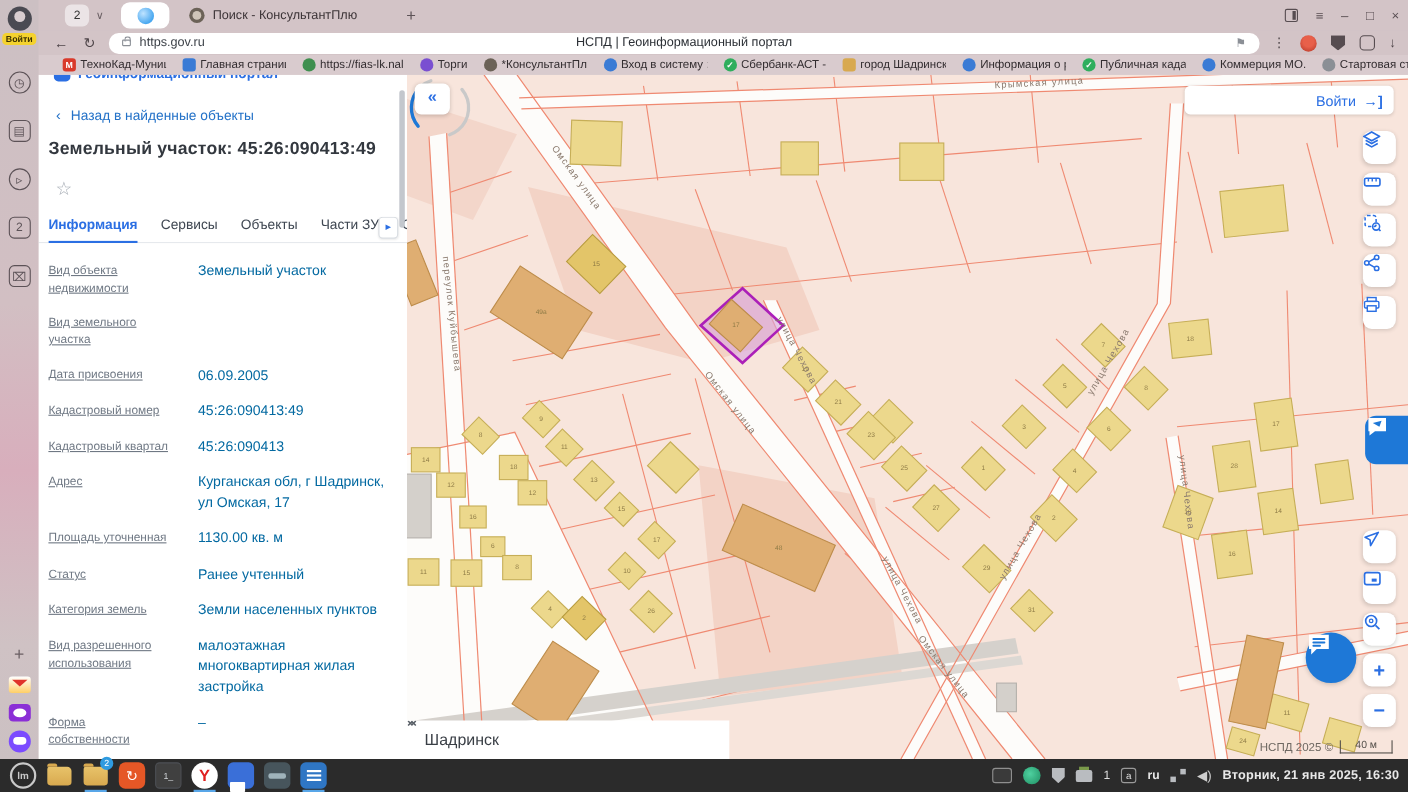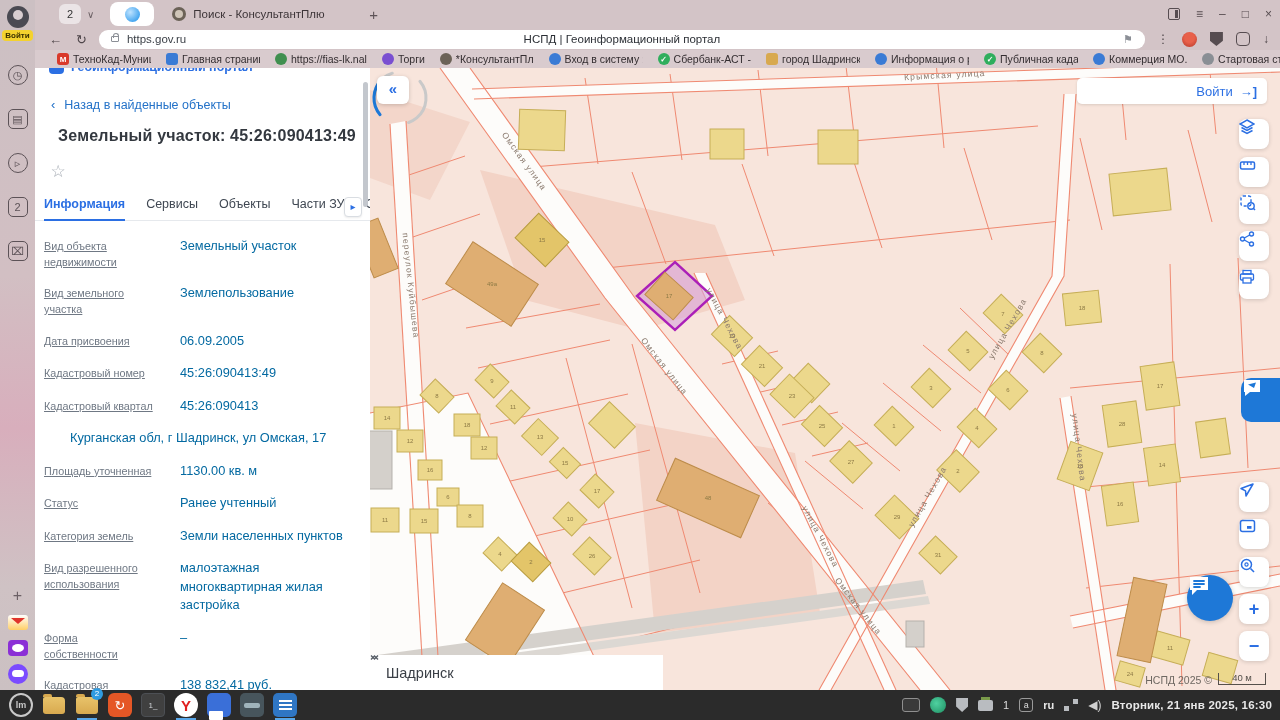--- a/index.html
+++ b/index.html
@@ -66,21 +66,21 @@
 .page { position:absolute; left:35px; top:68px; width:1245px; height:622px; background:#fff; }
 
 
 .panel { position:absolute; left:0; top:0; width:335px; height:622px; background:#fff; z-index:5; }
 .portal-strip{height:10px;overflow:hidden;}
 .portal-inner{display:flex;align-items:center;gap:7px;margin:-9px 0 0 14px;}
 .portal-logo{width:15px;height:15px;border-radius:4px;background:#2b6fe3;}
 .portal-title{font-size:12.5px;font-weight:bold;color:#2b6fe3;text-decoration:line-through;}
 .backlink { display:flex; align-items:center; gap:9px; margin:19px 0 0 16px; color:#2472c8; font-size:12.5px; cursor:pointer;}
 .back-ch{font-size:13px;}
-.ptitle { margin:15px 0 0 9px; font-size:16px; font-weight:bold; color:#33383f; letter-spacing:.2px;text-align:center;}
+.ptitle { margin:15px 0 0 9px; font-size:16px; font-weight:bold; color:#33383f; letter-spacing:.2px;}
 .star-btn { margin:16px 0 0 12px; width:22px; height:22px; color:#a7adb5; font-size:17px; line-height:22px; text-align:center;}
 .ptabs { position:relative; display:flex; gap:21px; margin:14px 0 0 9px; padding-right:26px; overflow:hidden; white-space:nowrap;}
 .ptab { font-size:12.5px; color:#3f4752; padding-bottom:8px; cursor:pointer; flex:0 0 auto;}
 .ptab.active { color:#2b6fe3; font-weight:bold; border-bottom:2.5px solid #2b6fe3;}
 .ptab-arrow { position:absolute; right:8px; top:0px; width:18px; height:20px; background:#fff; border:1px solid #d9dde2; border-radius:4px; color:#2b6fe3; font-size:10px; text-align:center; line-height:18px; box-shadow:0 1px 2px rgba(0,0,0,.08);}
 .pdivider { height:1px; background:#e6e9ed; margin-top:-1px;}
 .prows { padding:16px 14px 0 9px; }
 .prow { display:flex; margin-bottom:14px; }
 .prow-label { width:110px; flex:0 0 110px; font-size:10.8px; color:#6f7884; line-height:1.45; padding-top:2px;text-decoration:underline;}
 .prow-value { margin-left:26px; font-size:12.8px; color:#0369a1; line-height:1.45;}
@@ -272,35 +272,35 @@
           <div class="ptab-arrow">▸</div>
       </div>
       <div class="pdivider"></div>
       <div class="prows" id="prows">
           <div class="prow">
             <div class="prow-label">Вид объекта недвижимости</div>
             <div class="prow-value">Земельный участок</div>
           </div>
           <div class="prow">
             <div class="prow-label">Вид земельного участка</div>
-            <div class="prow-value">Землепользование</div>
           </div>
           <div class="prow">
             <div class="prow-label">Дата присвоения</div>
             <div class="prow-value">06.09.2005</div>
           </div>
           <div class="prow">
             <div class="prow-label">Кадастровый номер</div>
             <div class="prow-value">45:26:090413:49</div>
           </div>
           <div class="prow">
             <div class="prow-label">Кадастровый квартал</div>
             <div class="prow-value">45:26:090413</div>
           </div>
           <div class="prow">
+            <div class="prow-label">Адрес</div>
             <div class="prow-value">Курганская обл, г Шадринск, ул Омская, 17</div>
           </div>
           <div class="prow">
             <div class="prow-label">Площадь уточненная</div>
             <div class="prow-value">1130.00 кв. м</div>
           </div>
           <div class="prow">
             <div class="prow-label">Статус</div>
             <div class="prow-value">Ранее учтенный</div>
           </div>

